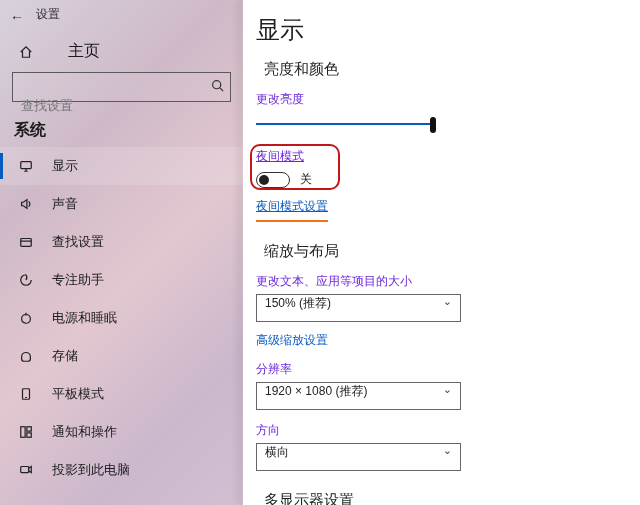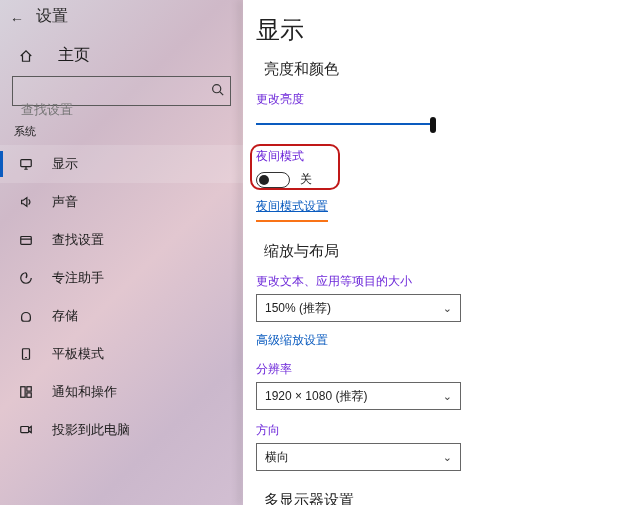--- a/index.html
+++ b/index.html
@@ -21,45 +21,45 @@
     background: rgba(0,0,0,0.08);
     filter: blur(3px);
   }
   .top-row {
     display: flex; align-items: center;
     padding: 6px 10px 4px 10px;
     gap: 12px;
     color: #2b2b2b;
   }
   .top-row .back { font-size: 14px; }
-  .top-row .title { font-size: 16px; }
+  .top-row .title { font-size: 12px; }
   .home-row {
     display: flex; align-items: center;
     padding: 14px 10px 10px 18px;
-    gap: 24px;
+    gap: 34px;
     color: #1b1b1b;
   }
   .home-row .icon { width: 16px; display:flex; justify-content:center; }
   .search-wrap { padding: 0 12px 0 12px; }
   .search-box {
     display: flex; align-items: center;
     border: 1px solid #5a5a5a;
     height: 30px;
     background: rgba(255,255,255,0.06);
   }
   .search-input {
     flex: 1; border: none; background: transparent; outline: none;
     padding: 0 8px; font-size: 13px; color: #333;
     font-family: inherit;
     margin-top: 36px;
   }
   .search-icon { width: 28px; text-align: center; color: #333; font-size: 14px; }
   .group-label {
     padding: 18px 14px 6px 14px;
-    font-size: 11px; font-weight: 400; color: #1b1b1b;
+    font-size: 16px; font-weight: 700; color: #1b1b1b;
   }
   .nav-item {
     display: flex; align-items: center;
     padding: 10px 14px 10px 18px;
     gap: 18px; font-size: 13px; color: #1b1b1b;
     cursor: pointer;
     position: relative;
   }
   .nav-item.selected::before {
     content: ""; position: absolute; left: 0; top: 6px; bottom: 6px;
@@ -92,21 +92,21 @@
   .toggle-row { display:flex; align-items:center; gap:10px; margin-top:6px; }
   .toggle {
     width: 34px; height: 16px; border: 1.6px solid #333; border-radius: 10px; position:relative; background:#fff;
   }
   .toggle::after {
     content:""; position:absolute; left:2px; top:2px; width:10px; height:10px; border-radius:50%; background:#222;
   }
   .link { color: #0a5bbf; font-size: 12px; display:inline-block; margin-top:10px; }
   .underline-red { border-bottom: 2px solid #f97316; padding-bottom: 5px; text-decoration: underline; }
   .select {
-    display:flex; justify-content:space-between; align-items:center;
+    display:flex; justify-content:space-between; align-items:flex-start;
     border:1px solid #666; height:28px; width:205px;
     padding:0 8px; margin-top:4px; font-size:12px; color:#222; background:#fff;
   }
   .chev { font-size:11px; color:#444; }
 </style>
 </head>
 <body>
 
 <div class="sidebar">
   <div class="top-row">
@@ -170,20 +170,29 @@
           <svg viewBox="0 0 16 16">
             <path d="M8 2 A6 6 0 1 0 14 8"></path>
             <path d="M8 2 Q10 5 8 8"></path>
           </svg>
         </span>
         <span>专注助手</span>
       </div>
       <div class="nav-item">
         <span class="icon">
           <svg viewBox="0 0 16 16">
+            <circle cx="8" cy="9" r="5"></circle>
+            <path d="M8 2 V5"></path>
+          </svg>
+        </span>
+        <span>电源和睡眠</span>
+      </div>
+      <div class="nav-item">
+        <span class="icon">
+          <svg viewBox="0 0 16 16">
             <path d="M3 9 A5 5 0 0 1 13 9 V11 A3 3 0 0 1 10 14 H6 A3 3 0 0 1 3 11 Z"></path>
           </svg>
         </span>
         <span>存储</span>
       </div>
       <div class="nav-item">
         <span class="icon">
           <svg viewBox="0 0 16 16">
             <rect x="4" y="2" width="8" height="12" rx="1"></rect>
             <path d="M7 12 H9"></path>
@@ -220,21 +229,21 @@
 
   <div class="section-h">亮度和颜色</div>
   <span class="field-label">更改亮度</span>
   <div class="slider">
     <div class="slider-track"></div>
       <div class="slider-thumb"></div>
   </div>
 
   <div style="position:relative; margin-top:14px;">
     <div class="annot-box" style="left:-6px; top:-4px; width:90px; height:46px;"></div>
-    <span class="field-label" style="margin-top:0;">夜间模式</span>
+    <span class="field-label" style="margin-top:0;text-decoration:underline;">夜间模式</span>
     <div class="toggle-row">
       <div class="toggle"></div>
       <span style="font-size:12px;">关</span>
     </div>
   </div>
 
   <a class="link underline-red">夜间模式设置</a>
 
   <div class="section-h" style="margin-top:20px;">缩放与布局</div>
 

